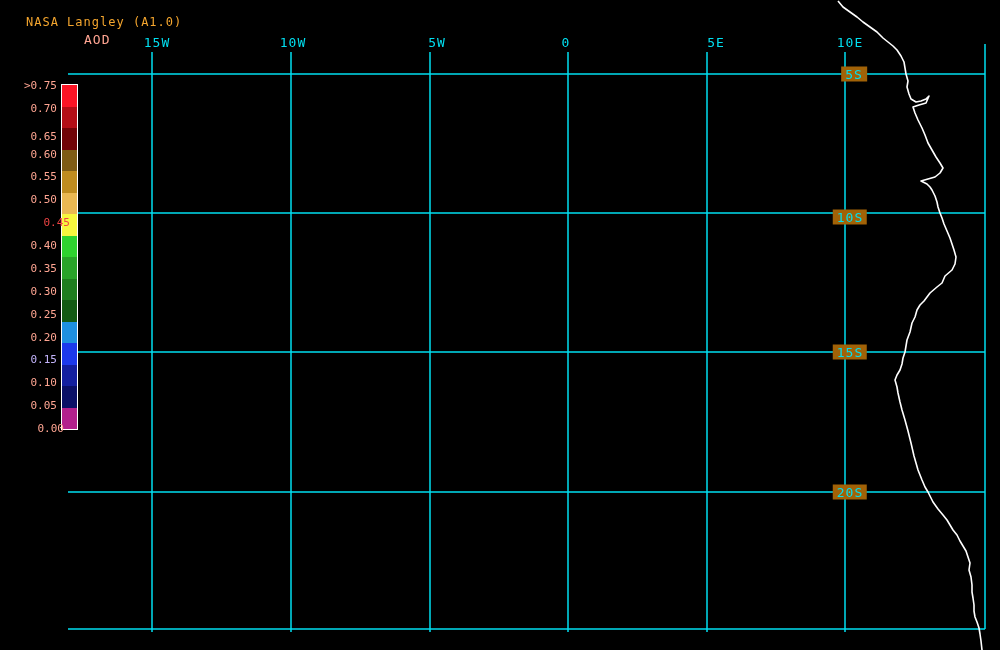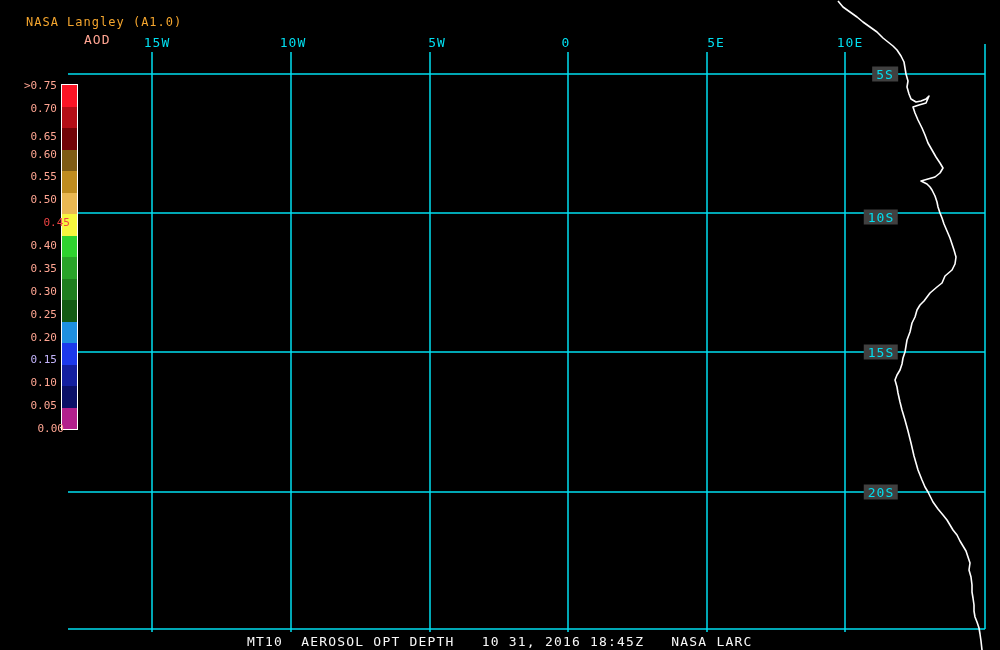--- a/index.html
+++ b/index.html
@@ -4,21 +4,21 @@
 <style>
   html,body{margin:0;padding:0;background:#000;}
   .app{position:relative;width:1000px;height:650px;background:#000;overflow:hidden;
        font-family:"DejaVu Sans Mono",monospace;}
   .title{position:absolute;left:26px;top:15px;font-size:12px;letter-spacing:1px;}
   .aod{position:absolute;left:84px;top:32px;font-size:13px;letter-spacing:1px;}
   .map-svg{position:absolute;left:0;top:0;z-index:1;}
   .lon-label{position:absolute;top:35px;transform:translateX(-50%);font-size:13px;
              letter-spacing:1px;z-index:3;white-space:pre;}
   .lat-label{position:absolute;transform:translate(-50%,-50%);font-size:13px;
-             letter-spacing:1px;background:#404040;padding:0 4px;z-index:3;white-space:pre;margin-left:31px;}
+             letter-spacing:1px;background:#a16207;padding:0 4px;z-index:3;white-space:pre;}
   .cb-wrap{position:absolute;z-index:4;}
   .cb-bar{position:absolute;left:61px;top:84px;width:15px;border:1px solid #fff;}
   .cb-block{width:15px;}
   .cb-label{position:absolute;width:57px;text-align:right;font-size:11px;
             transform:translateY(-50%);white-space:pre;}
   .caption{position:absolute;left:247px;top:634px;font-size:13px;letter-spacing:1.2px;
            white-space:pre;z-index:3;}
 </style>
 </head>
 <body>
@@ -91,15 +91,14 @@
         <div class="cb-label" style="left: 0px; width: 57px; top: 290.83px; color: rgb(255, 165, 146);">0.30</div>
         <div class="cb-label" style="left: 0px; width: 57px; top: 313.7px; color: rgb(255, 165, 146);">0.25</div>
         <div class="cb-label" style="left: 0px; width: 57px; top: 336.57px; color: rgb(255, 165, 146);">0.20</div>
         <div class="cb-label" style="left: 0px; width: 57px; top: 359.44px; color: #c4b5fd;">0.15</div>
         <div class="cb-label" style="left: 0px; width: 57px; top: 382.31px; color: rgb(255, 165, 146);">0.10</div>
         <div class="cb-label" style="left: 0px; width: 57px; top: 405.18px; color: rgb(255, 165, 146);">0.05</div>
         <div class="cb-label" style="left: 0px; width: 57px; top: 428.05px; color: rgb(255, 165, 146); padding-left: 7px;">0.00</div>
       </div>
   </div>
 
-  <div class="caption" style="color: rgb(248, 248, 248);">MT10  AEROSOL OPT DEPTH   10 31, 2016 18:45Z   NASA LARC</div>
 
 </div>
 
 </body></html>

